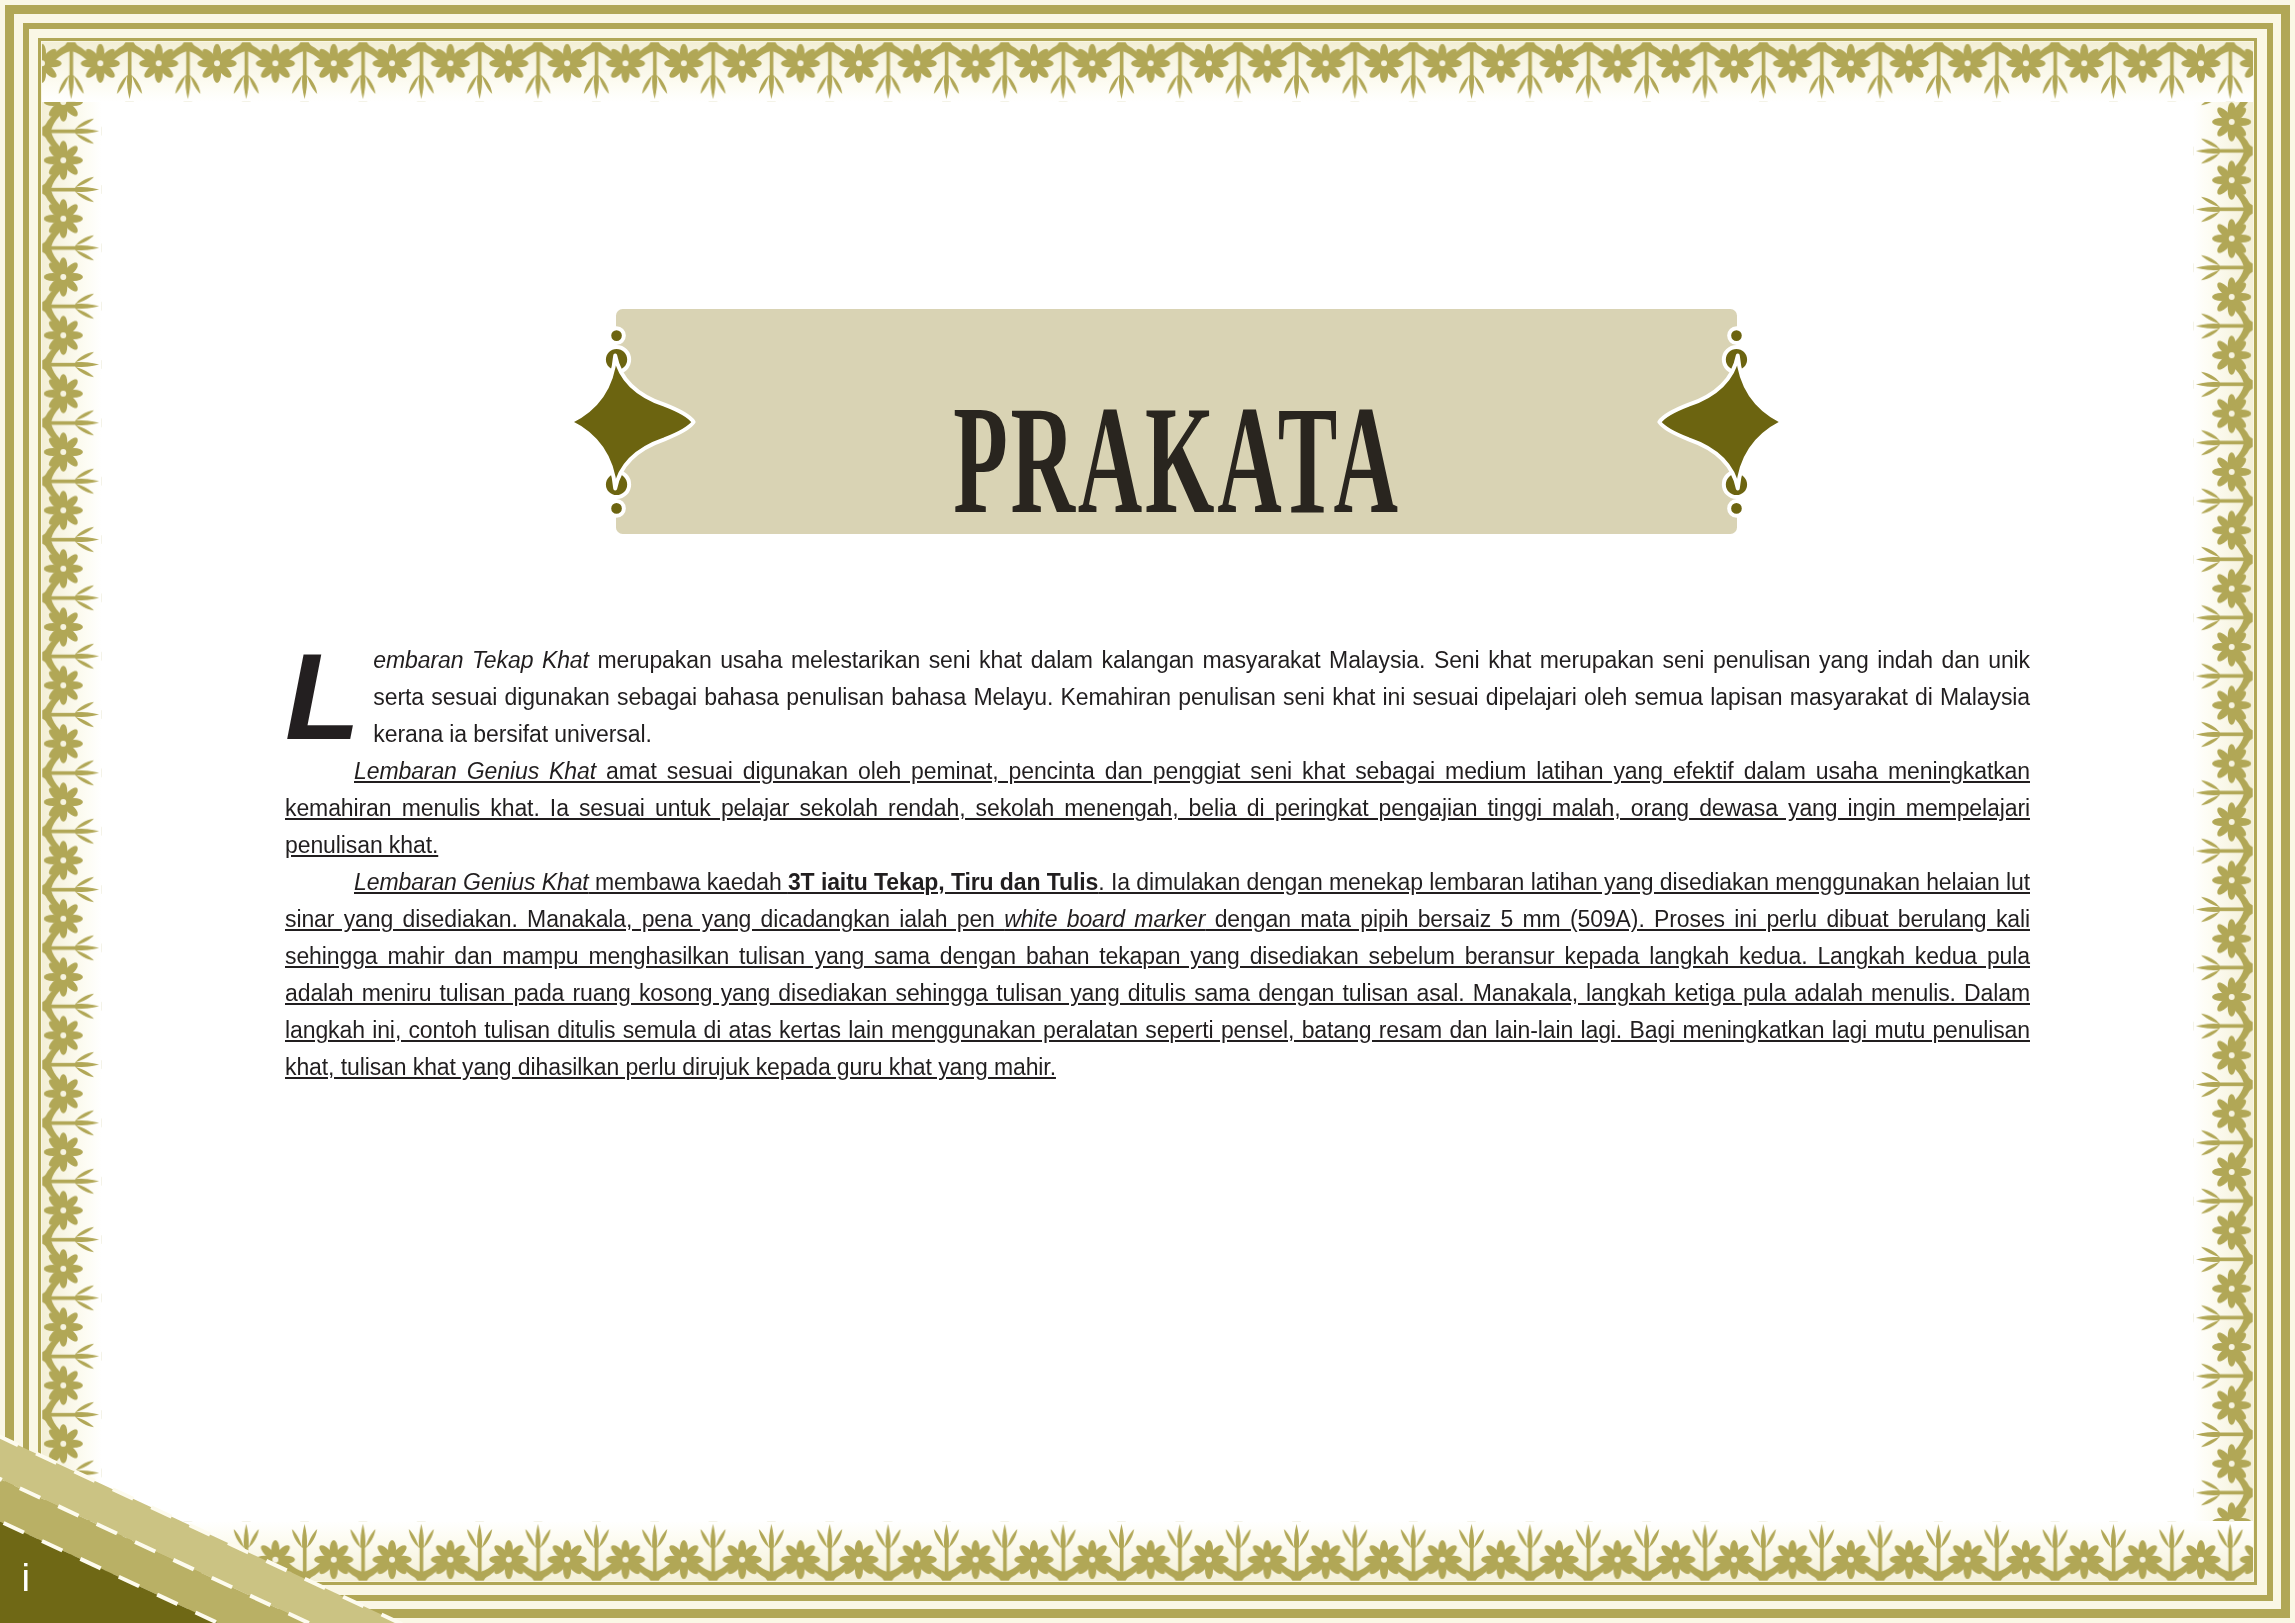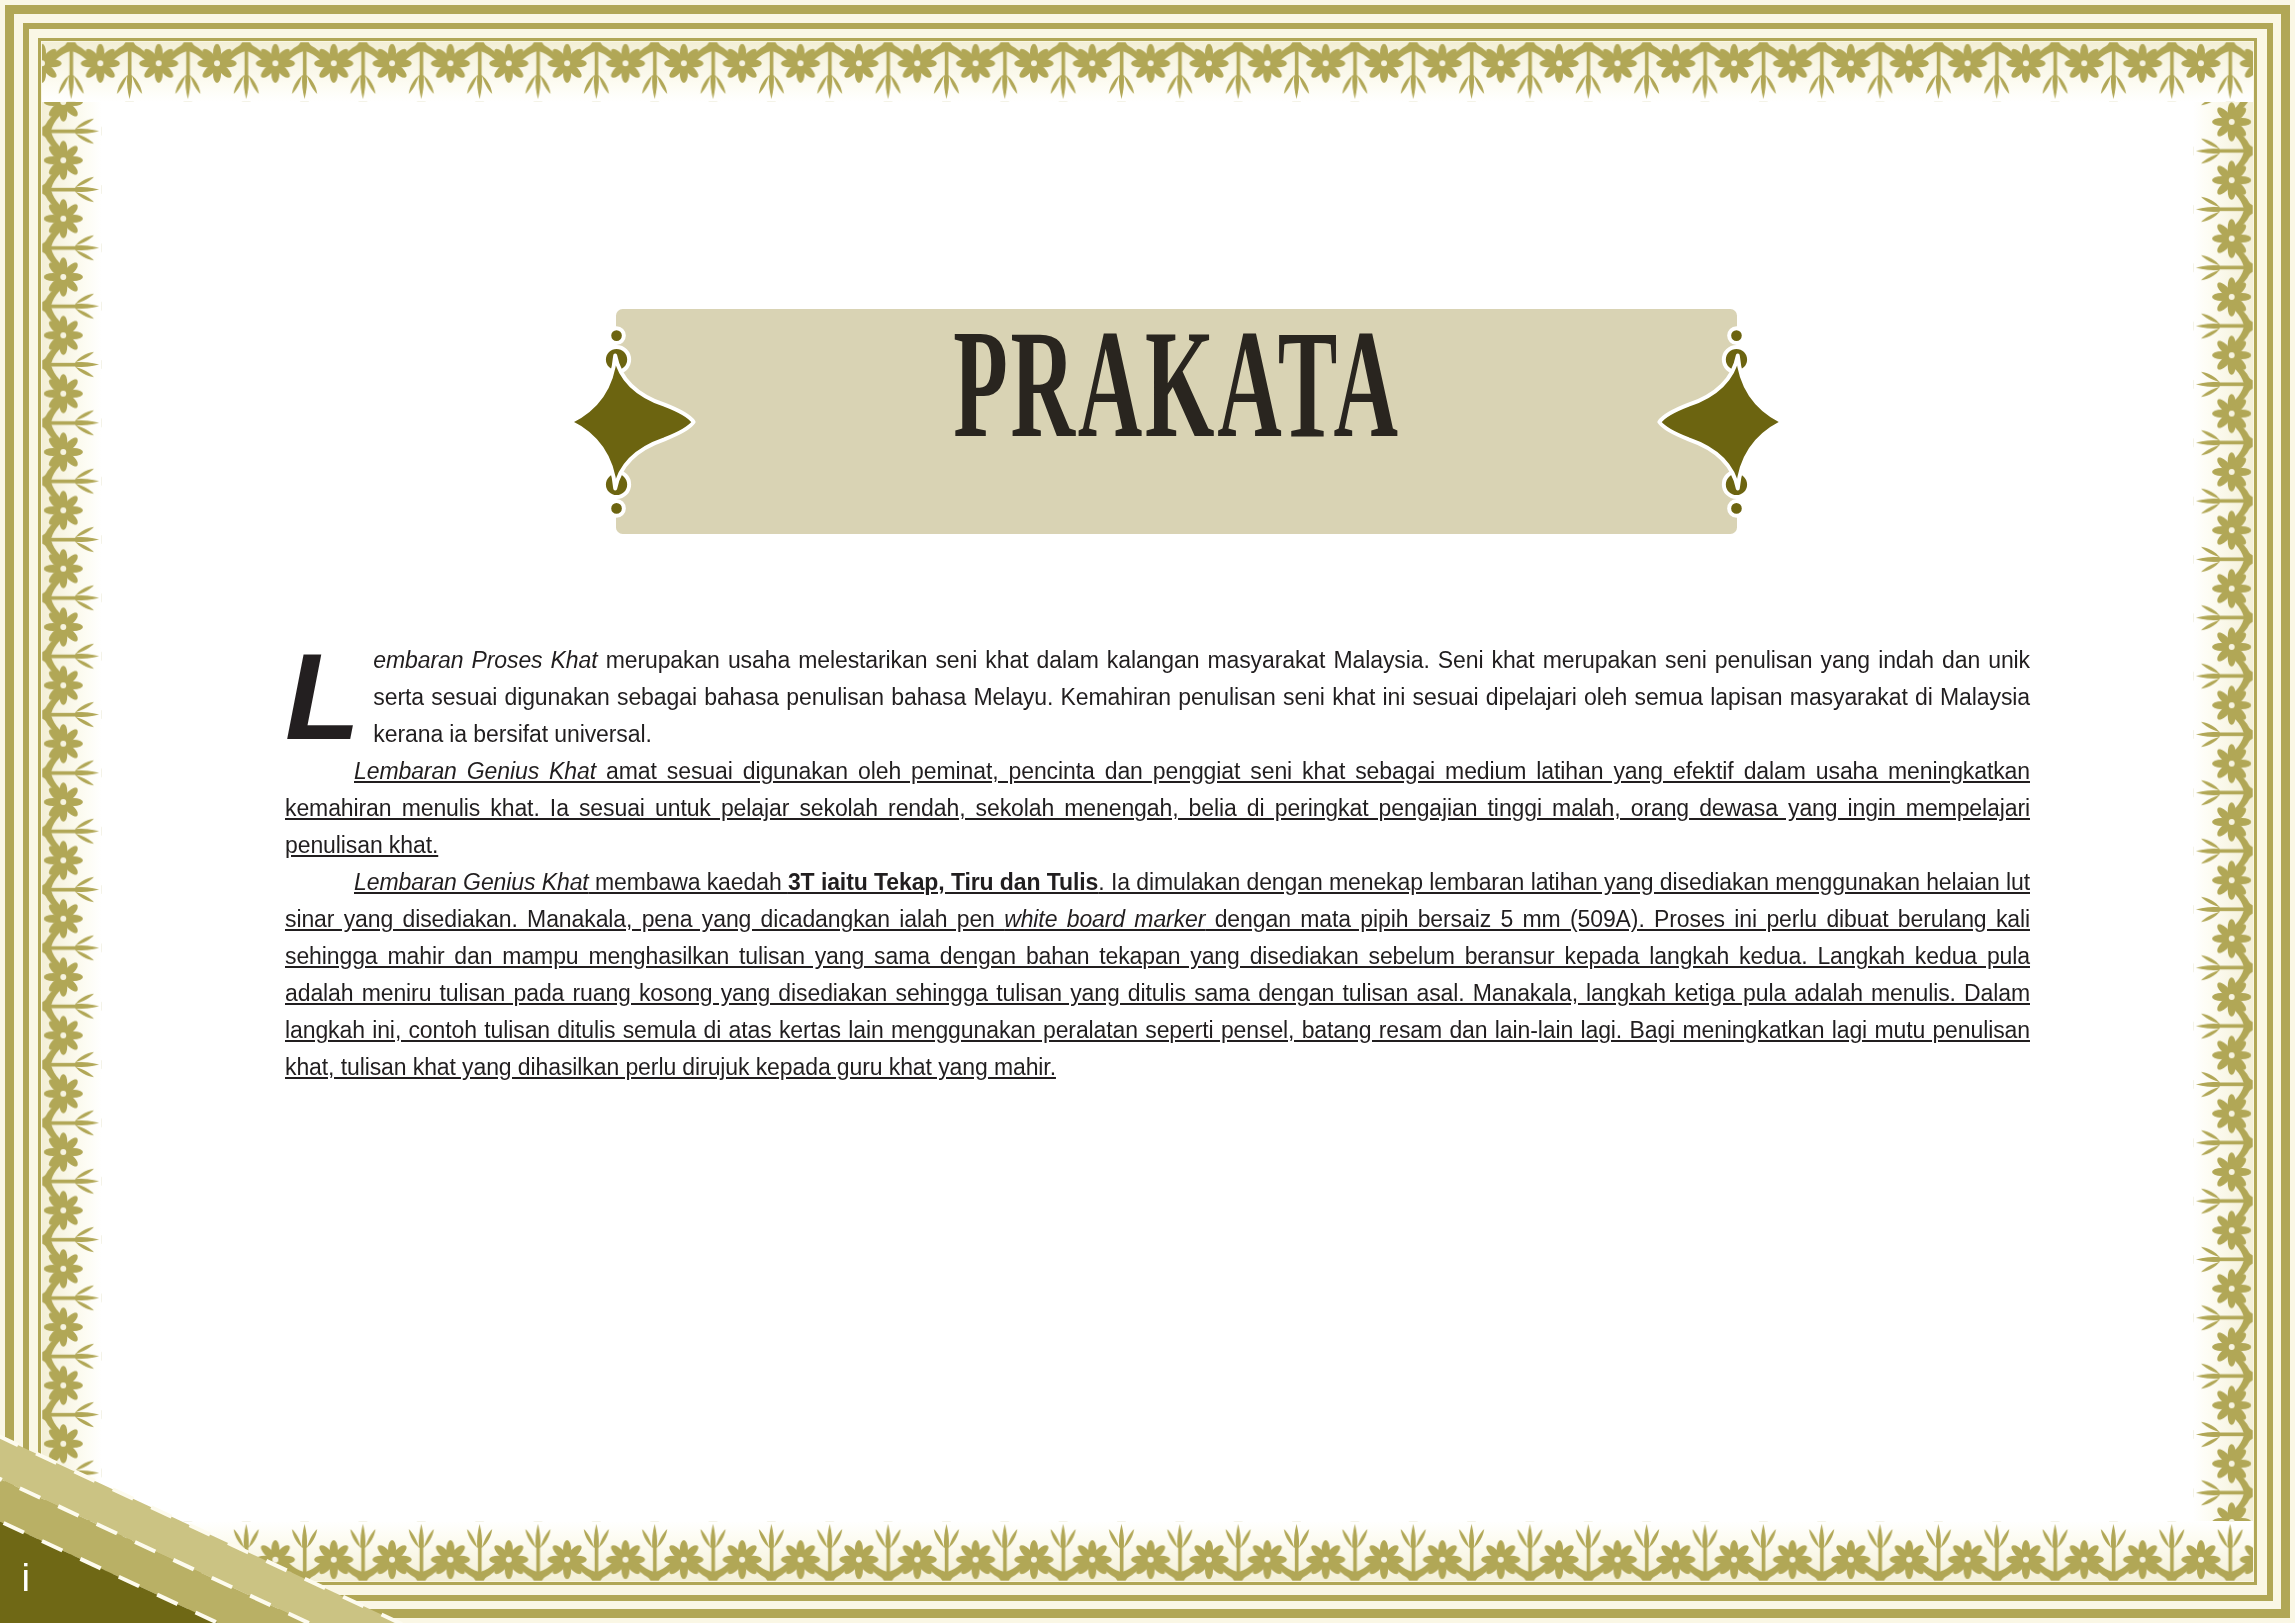--- a/index.html
+++ b/index.html
@@ -30,21 +30,21 @@
                   background:linear-gradient(to left,#f3efd6 0%,#fdfcf3 72%,#ffffff 100%); }
   .strip-top svg    { transform: translateY(60px) scaleY(-1); }
   .strip-left svg   { transform: rotate(90deg) translateY(-60px); }
   .strip-right svg  { transform: rotate(-90deg) translateX(-100%); }
   
   .banner {
     position:absolute; left:616px; top:309px; width:1121px; height:225px;
     background:#d9d3b4; border-radius:6.6px;
   }
   .banner-title-wrap {
-    position:absolute; inset:0; display:flex; align-items:flex-start; justify-content:center;
+    position:absolute; inset:0; display:flex; align-items:flex-end; justify-content:center;
   }
   .banner-title {
     font-family:"Liberation Serif", serif;
     font-weight:700;
     font-size:149px;
     letter-spacing:0.03em;
     color:#29251f;
     transform:scale(0.60,1.04);
     white-space:nowrap;
     line-height:1;
@@ -166,21 +166,21 @@
   <svg class="orn orn-right" viewBox="0 0 212 304" width="141" height="202">
     <use href="#orn"></use>
   </svg>
   <div class="banner-title-wrap">
     <span class="banner-title">PRAKATA</span>
   </div>
 </div>
 
 <div class="body-text">
   <p>
-    <span class="dropcap">L</span><em>embaran Proses Khat</em><span> merupakan usaha melestarikan seni khat dalam kalangan masyarakat Malaysia. Seni khat merupakan seni penulisan yang indah dan unik serta sesuai digunakan sebagai bahasa penulisan bahasa Melayu. Kemahiran penulisan seni khat ini sesuai dipelajari oleh semua lapisan masyarakat di Malaysia kerana ia bersifat universal.</span>
+    <span class="dropcap">L</span><em>embaran Tekap Khat</em><span> merupakan usaha melestarikan seni khat dalam kalangan masyarakat Malaysia. Seni khat merupakan seni penulisan yang indah dan unik serta sesuai digunakan sebagai bahasa penulisan bahasa Melayu. Kemahiran penulisan seni khat ini sesuai dipelajari oleh semua lapisan masyarakat di Malaysia kerana ia bersifat universal.</span>
   </p>
   <p>
     <em>Lembaran Genius Khat</em><span> amat sesuai digunakan oleh peminat, pencinta dan penggiat seni khat sebagai medium latihan yang efektif dalam usaha meningkatkan kemahiran menulis khat. Ia sesuai untuk pelajar sekolah rendah, sekolah menengah, belia di peringkat pengajian tinggi malah, orang dewasa yang ingin mempelajari penulisan khat.</span>
   </p>
   <p>
     <em>Lembaran Genius Khat</em><span> membawa kaedah </span><strong>3T iaitu Tekap, Tiru dan Tulis</strong><span>. Ia dimulakan dengan menekap lembaran latihan yang disediakan menggunakan helaian lut sinar yang disediakan. Manakala, pena yang dicadangkan ialah pen </span><em>white board marker</em><span> dengan mata pipih bersaiz 5 mm (509A). Proses ini perlu dibuat berulang kali sehingga mahir dan mampu menghasilkan tulisan yang sama dengan bahan tekapan yang disediakan sebelum beransur kepada langkah kedua. Langkah kedua pula adalah meniru tulisan pada ruang kosong yang disediakan sehingga tulisan yang ditulis sama dengan tulisan asal. Manakala, langkah ketiga pula adalah menulis. Dalam langkah ini, contoh tulisan ditulis semula di atas kertas lain menggunakan peralatan seperti pensel, batang resam dan lain-lain lagi. Bagi meningkatkan lagi mutu penulisan khat, tulisan khat yang dihasilkan perlu dirujuk kepada guru khat yang mahir.</span>
   </p>
 </div>
 
 <svg class="corner-ribbon" width="411" height="225" viewBox="0 0 620 340">

